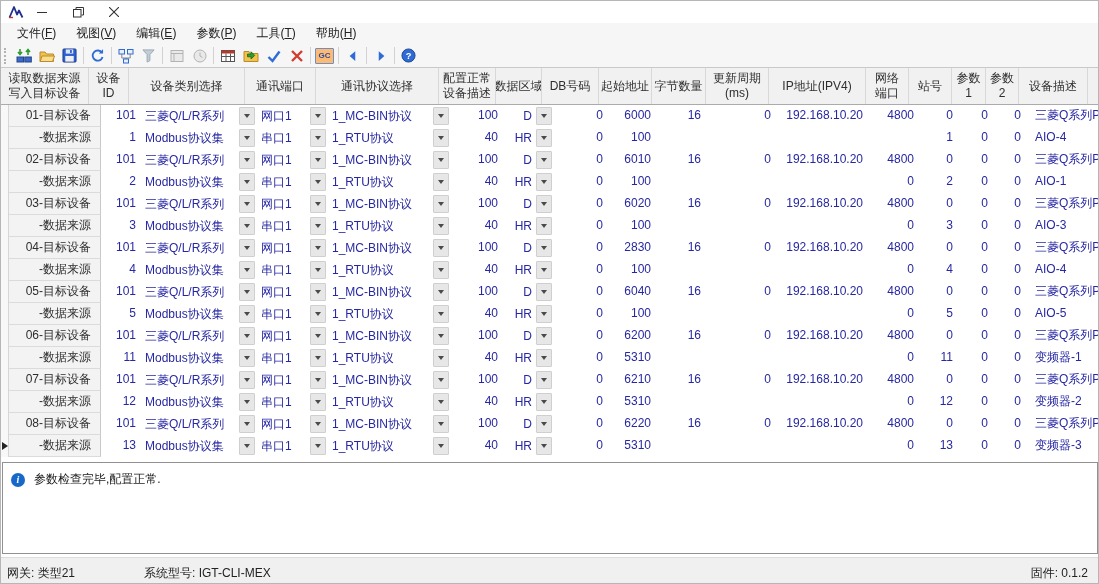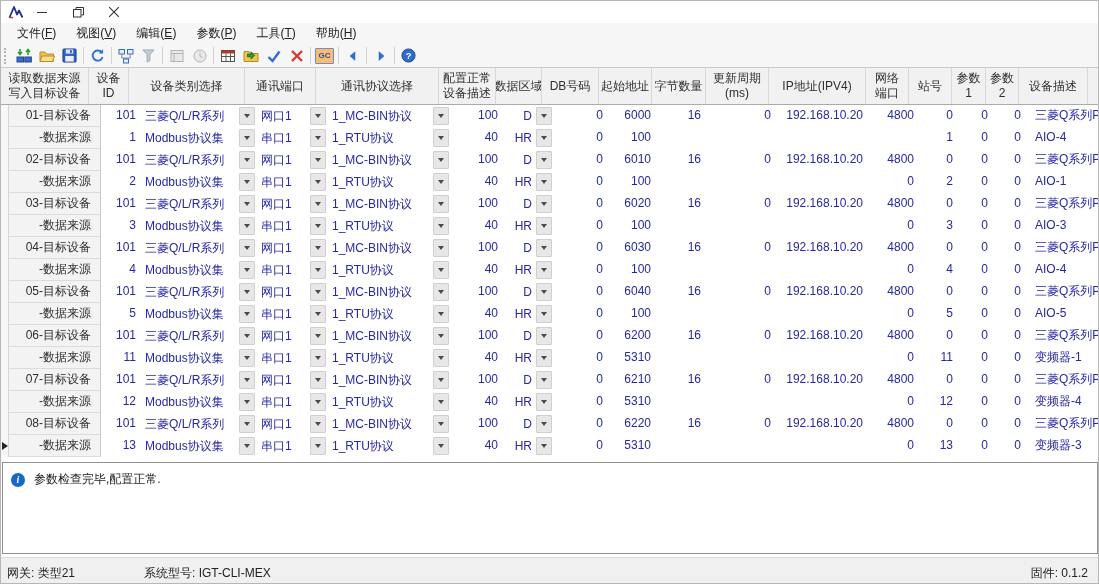--- a/index.html
+++ b/index.html
@@ -542,21 +542,21 @@
             </span>
           </div>
           <div class="cell num w-max" style="padding-right: 10px;">100</div>
           <div class="cell dd ddr w-area">
             <span class="txt">D</span>
             <span class="ddbtn">
               <span class="tri"></span>
             </span>
           </div>
           <div class="cell num w-db" style="padding-right: 8px;">0</div>
-          <div class="cell num w-addr" style="padding-right: 13px;">6030</div>
+          <div class="cell num w-addr" style="padding-right: 13px;">2830</div>
           <div class="cell num w-bytes" style="padding-right: 17px;">16</div>
           <div class="cell num w-cycle" style="padding-right: 10px;">0</div>
           <div class="cell num w-ip" style="padding-right: 15px;">192.168.10.20</div>
           <div class="cell num w-net" style="padding-right: 7px;">4800</div>
           <div class="cell num w-st" style="padding-right: 11px;">0</div>
           <div class="cell num w-p1" style="padding-right: 10px;">0</div>
           <div class="cell num w-p2" style="padding-right: 10px;">0</div>
           <div class="cell txtcell w-desc">三菱Q系列PLC</div>
         </div>
         <div class="grow">
@@ -830,21 +830,21 @@
           </div>
           <div class="cell num w-db" style="padding-right: 8px;">0</div>
           <div class="cell num w-addr" style="padding-right: 13px;">5310</div>
           <div class="cell num w-bytes" style="padding-right: 17px;"></div>
           <div class="cell num w-cycle" style="padding-right: 10px;"></div>
           <div class="cell num w-ip" style="padding-right: 15px;"></div>
           <div class="cell num w-net" style="padding-right: 7px;">0</div>
           <div class="cell num w-st" style="padding-right: 11px;">12</div>
           <div class="cell num w-p1" style="padding-right: 10px;">0</div>
           <div class="cell num w-p2" style="padding-right: 10px;">0</div>
-          <div class="cell txtcell w-desc">变频器-4</div>
+          <div class="cell txtcell w-desc">变频器-2</div>
         </div>
         <div class="grow">
           <div class="cell ind w-ind"></div>
           <div class="cell rowlabel w-label">08-目标设备</div>
           <div class="cell num w-id" style="padding-right: 5px;">101</div>
           <div class="cell dd w-type">
             <span class="txt">三菱Q/L/R系列</span>
             <span class="ddbtn">
               <span class="tri"></span>
             </span>

